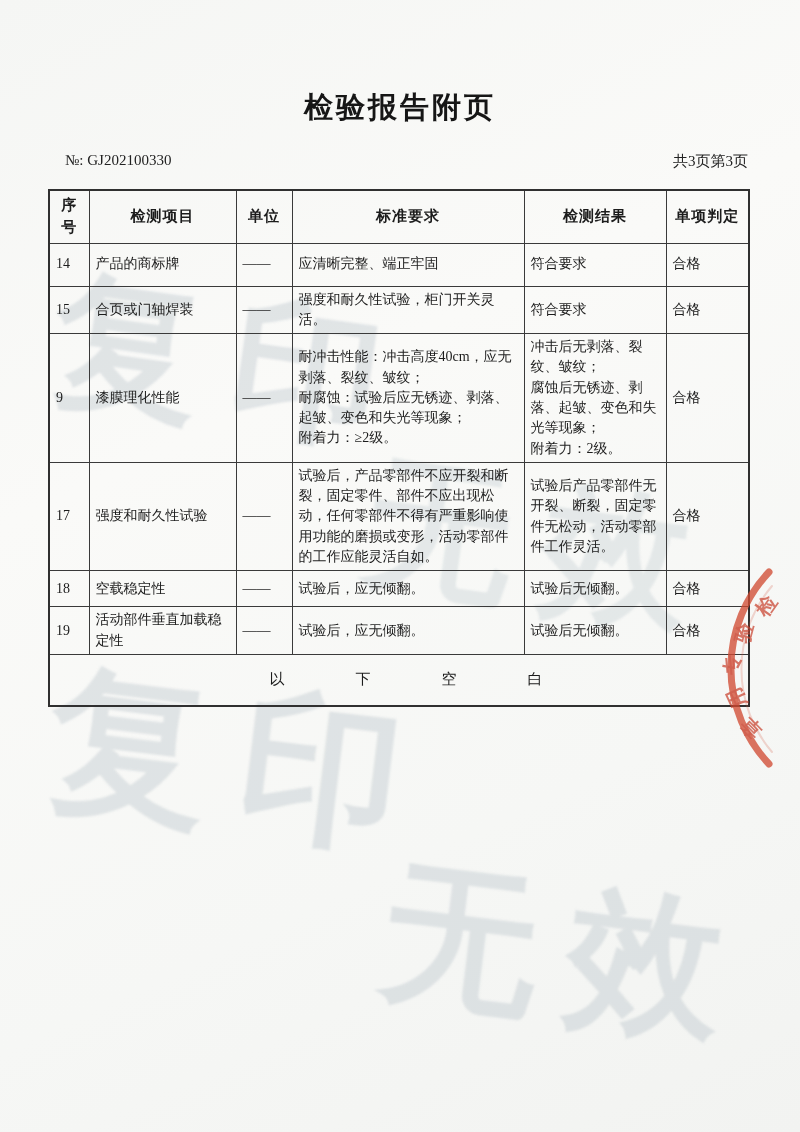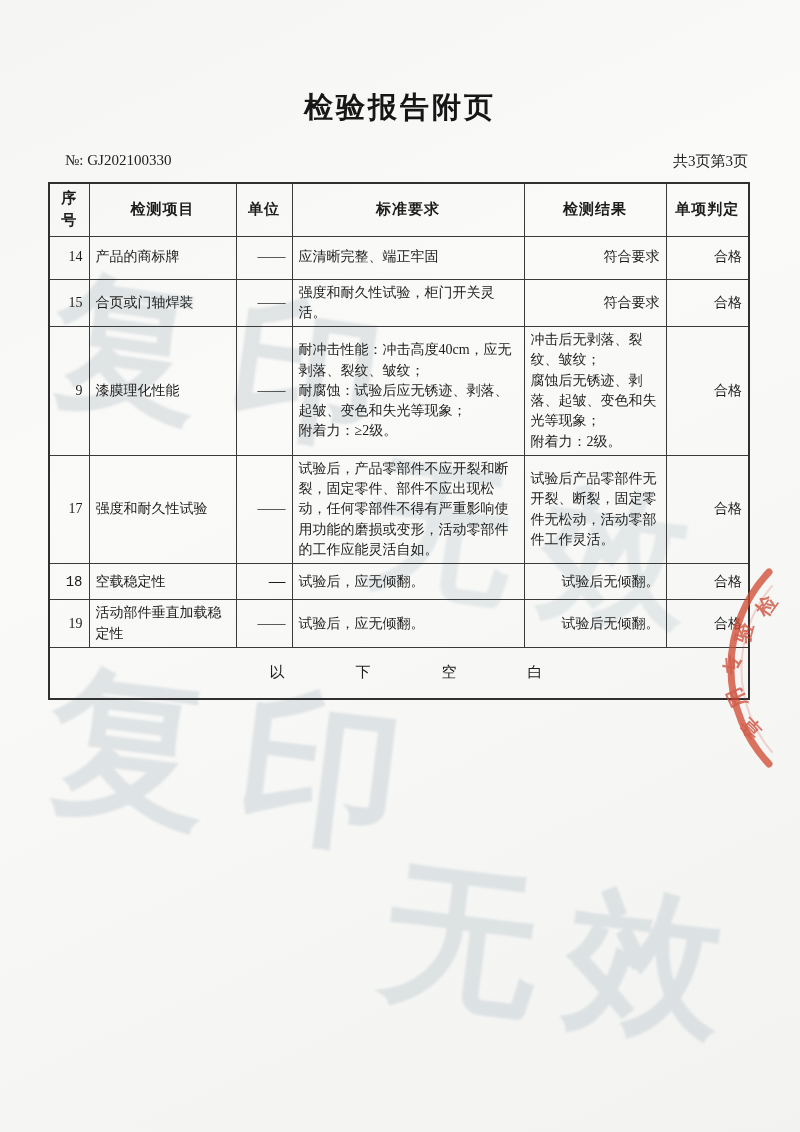--- a/index.html
+++ b/index.html
@@ -23,38 +23,38 @@
   
   .title {
     position:absolute; top:88px; left:0; width:100%; text-align:center;
     font-size:29px; font-weight:700; letter-spacing:3px; color:#161616; z-index:1;
   }
   .meta { position:absolute; top:152px; left:65px; right:52px; z-index:1;
     display:flex; justify-content:space-between; font-size:15px; color:#222; }
 
   
   table.report {
-    position:absolute; left:48px; top:182px; width:700px; z-index:1;
+    position:absolute; left:48px; top:189px; width:700px; z-index:1;
     border-collapse:collapse; border:2px solid #303030; background:transparent;
     table-layout:fixed;
   }
   .report th, .report td {
     border:1px solid #3a3a3a; font-size:14px; color:#1c1c1c;
     padding:3px 6px; vertical-align:middle; line-height:1.45;
     font-family:"Liberation Serif", serif;
   }
   .report th { font-weight:700; font-size:15px; height:53px; text-align:center; letter-spacing:1px; }
-  .c { text-align:right; }
+  .c { text-align:left; }
   .l { text-align:left; }
   .pre { white-space:pre-line; }
   tr.r14 td { height:43px; }
   tr.r15 td { height:43px; }
   tr.r16 td { height:118px; }
   tr.r17 td { height:103px; }
-  tr.r18 td { height:36px;font-family:Liberation Mono, monospace; }
+  tr.r18 td { height:36px; }
   tr.r19 td { height:42px; }
   tr.r20 td { height:38px; }
   tr.rblank td { height:52px; text-align:center; letter-spacing:28px; font-size:15px;padding-left:48px; }
 
   
   .seal { position:absolute; left:0; top:0; width:800px; height:1132px; z-index:2; pointer-events:none; }
 </style>
 </head>
 <body>
 

